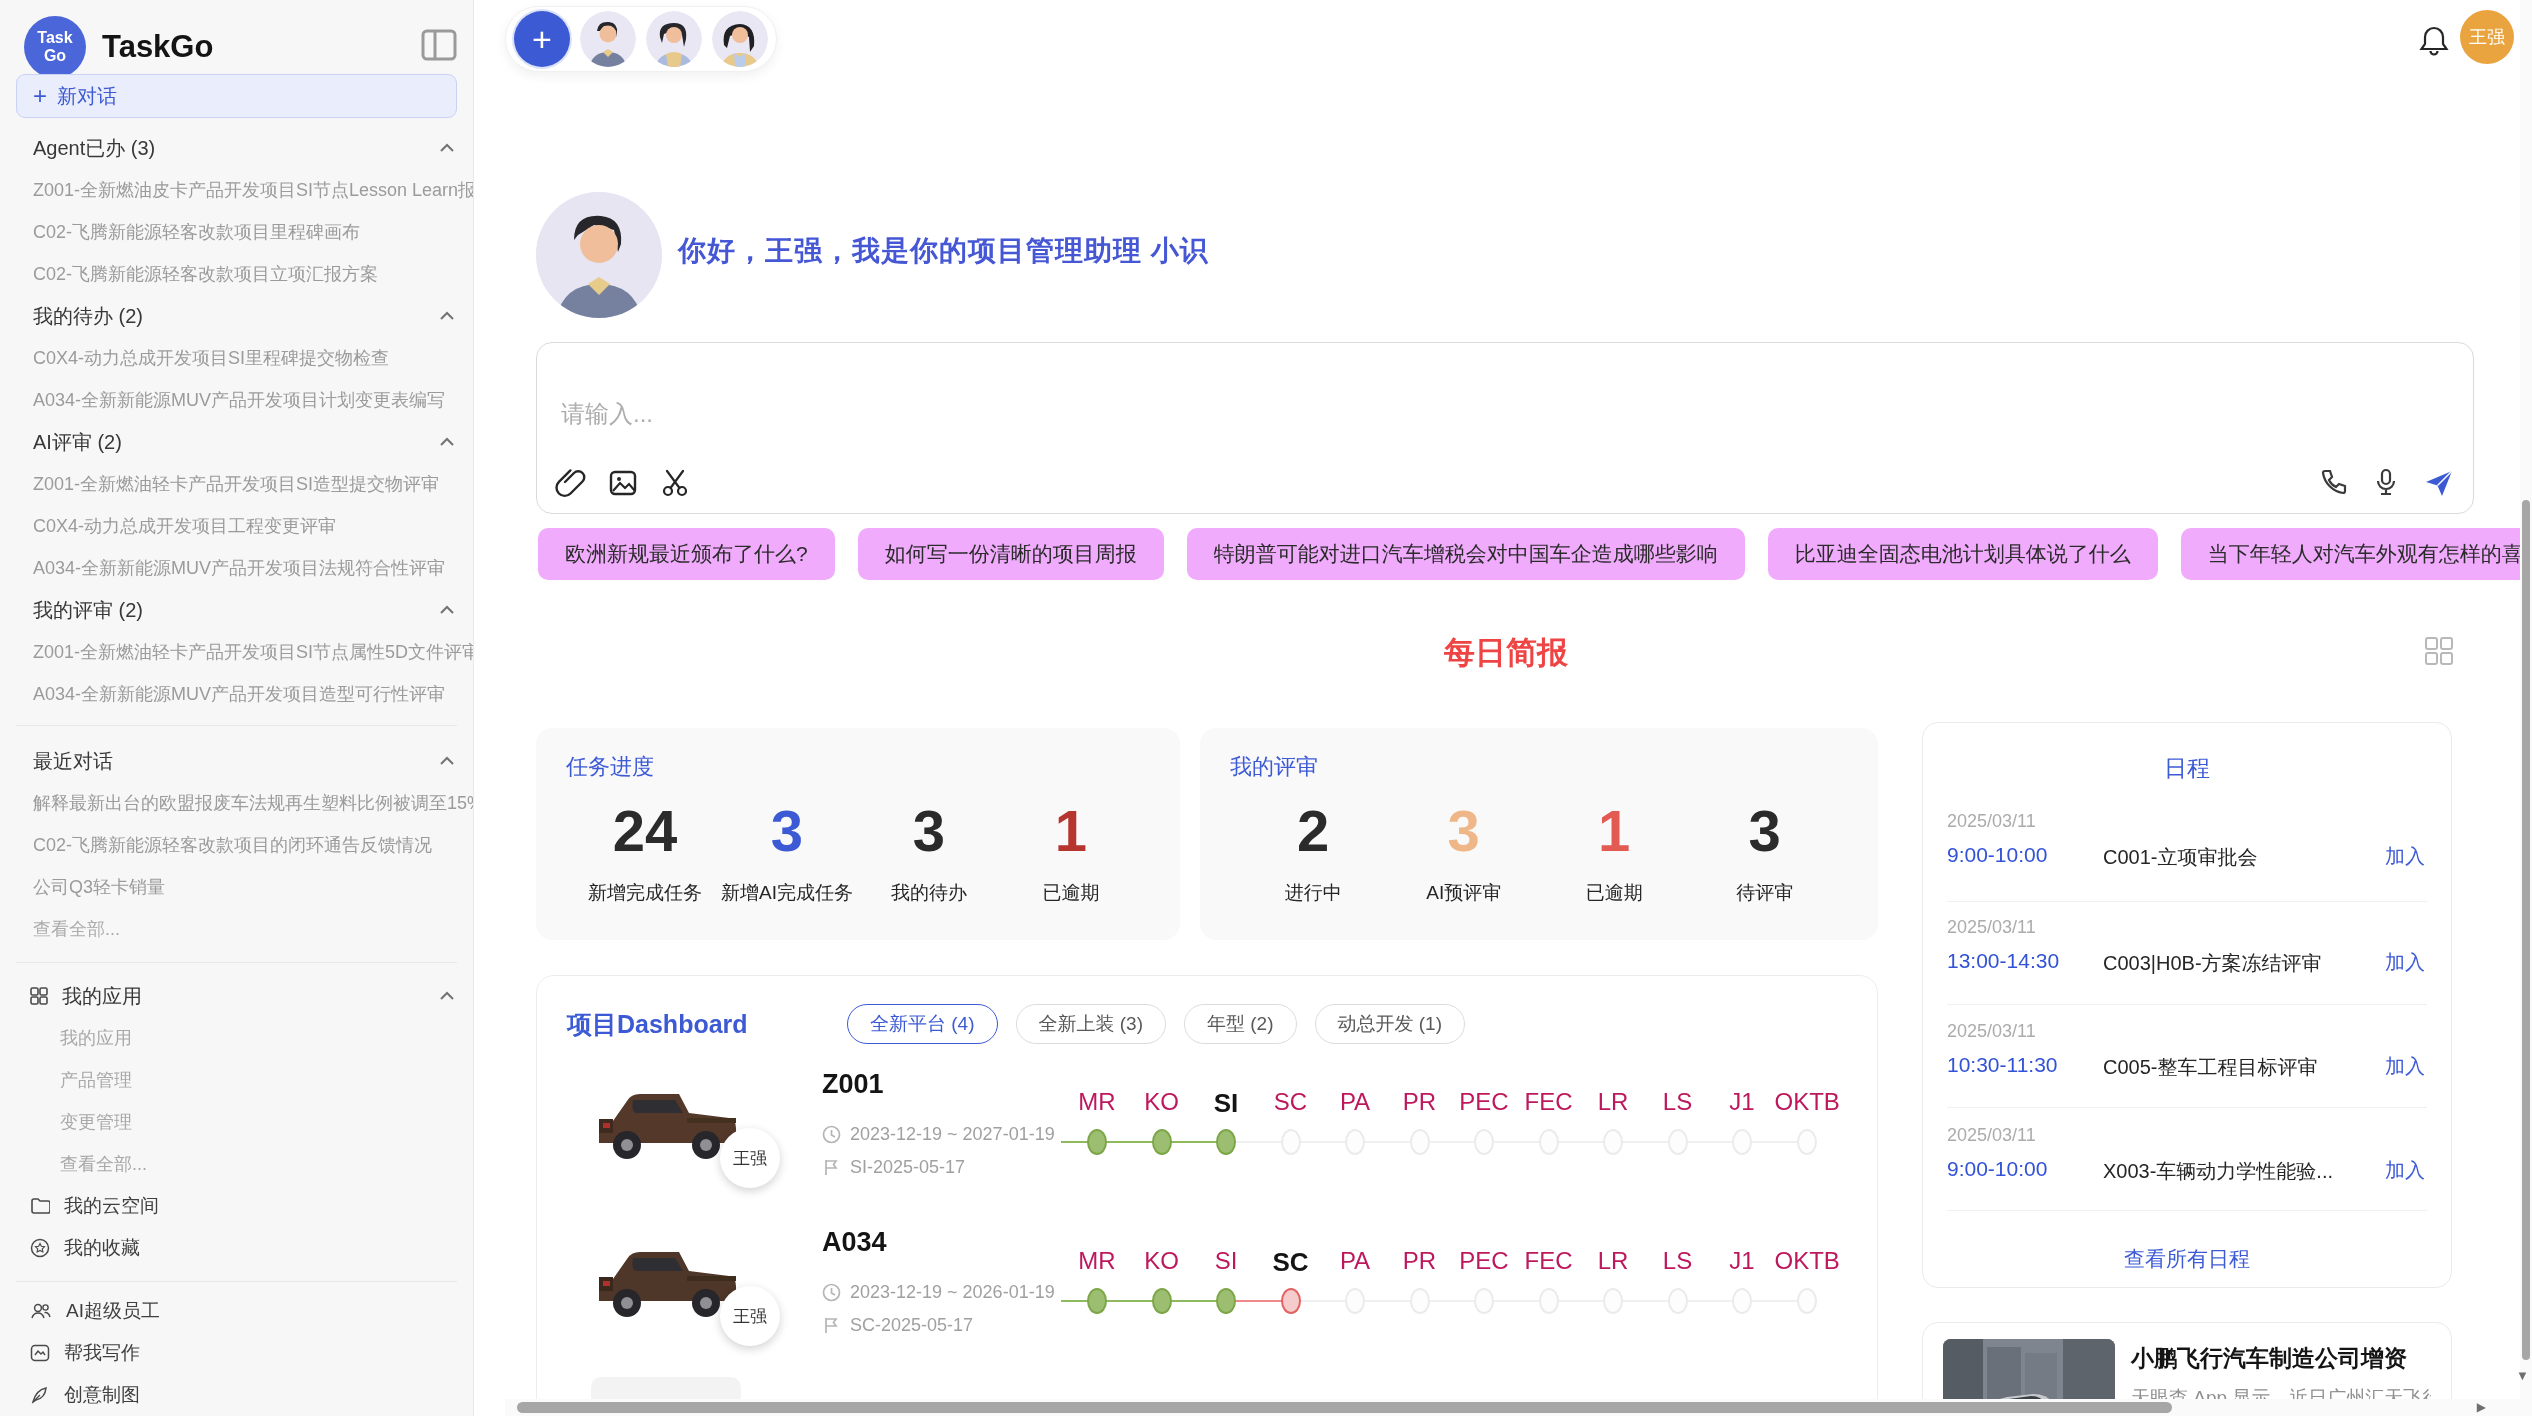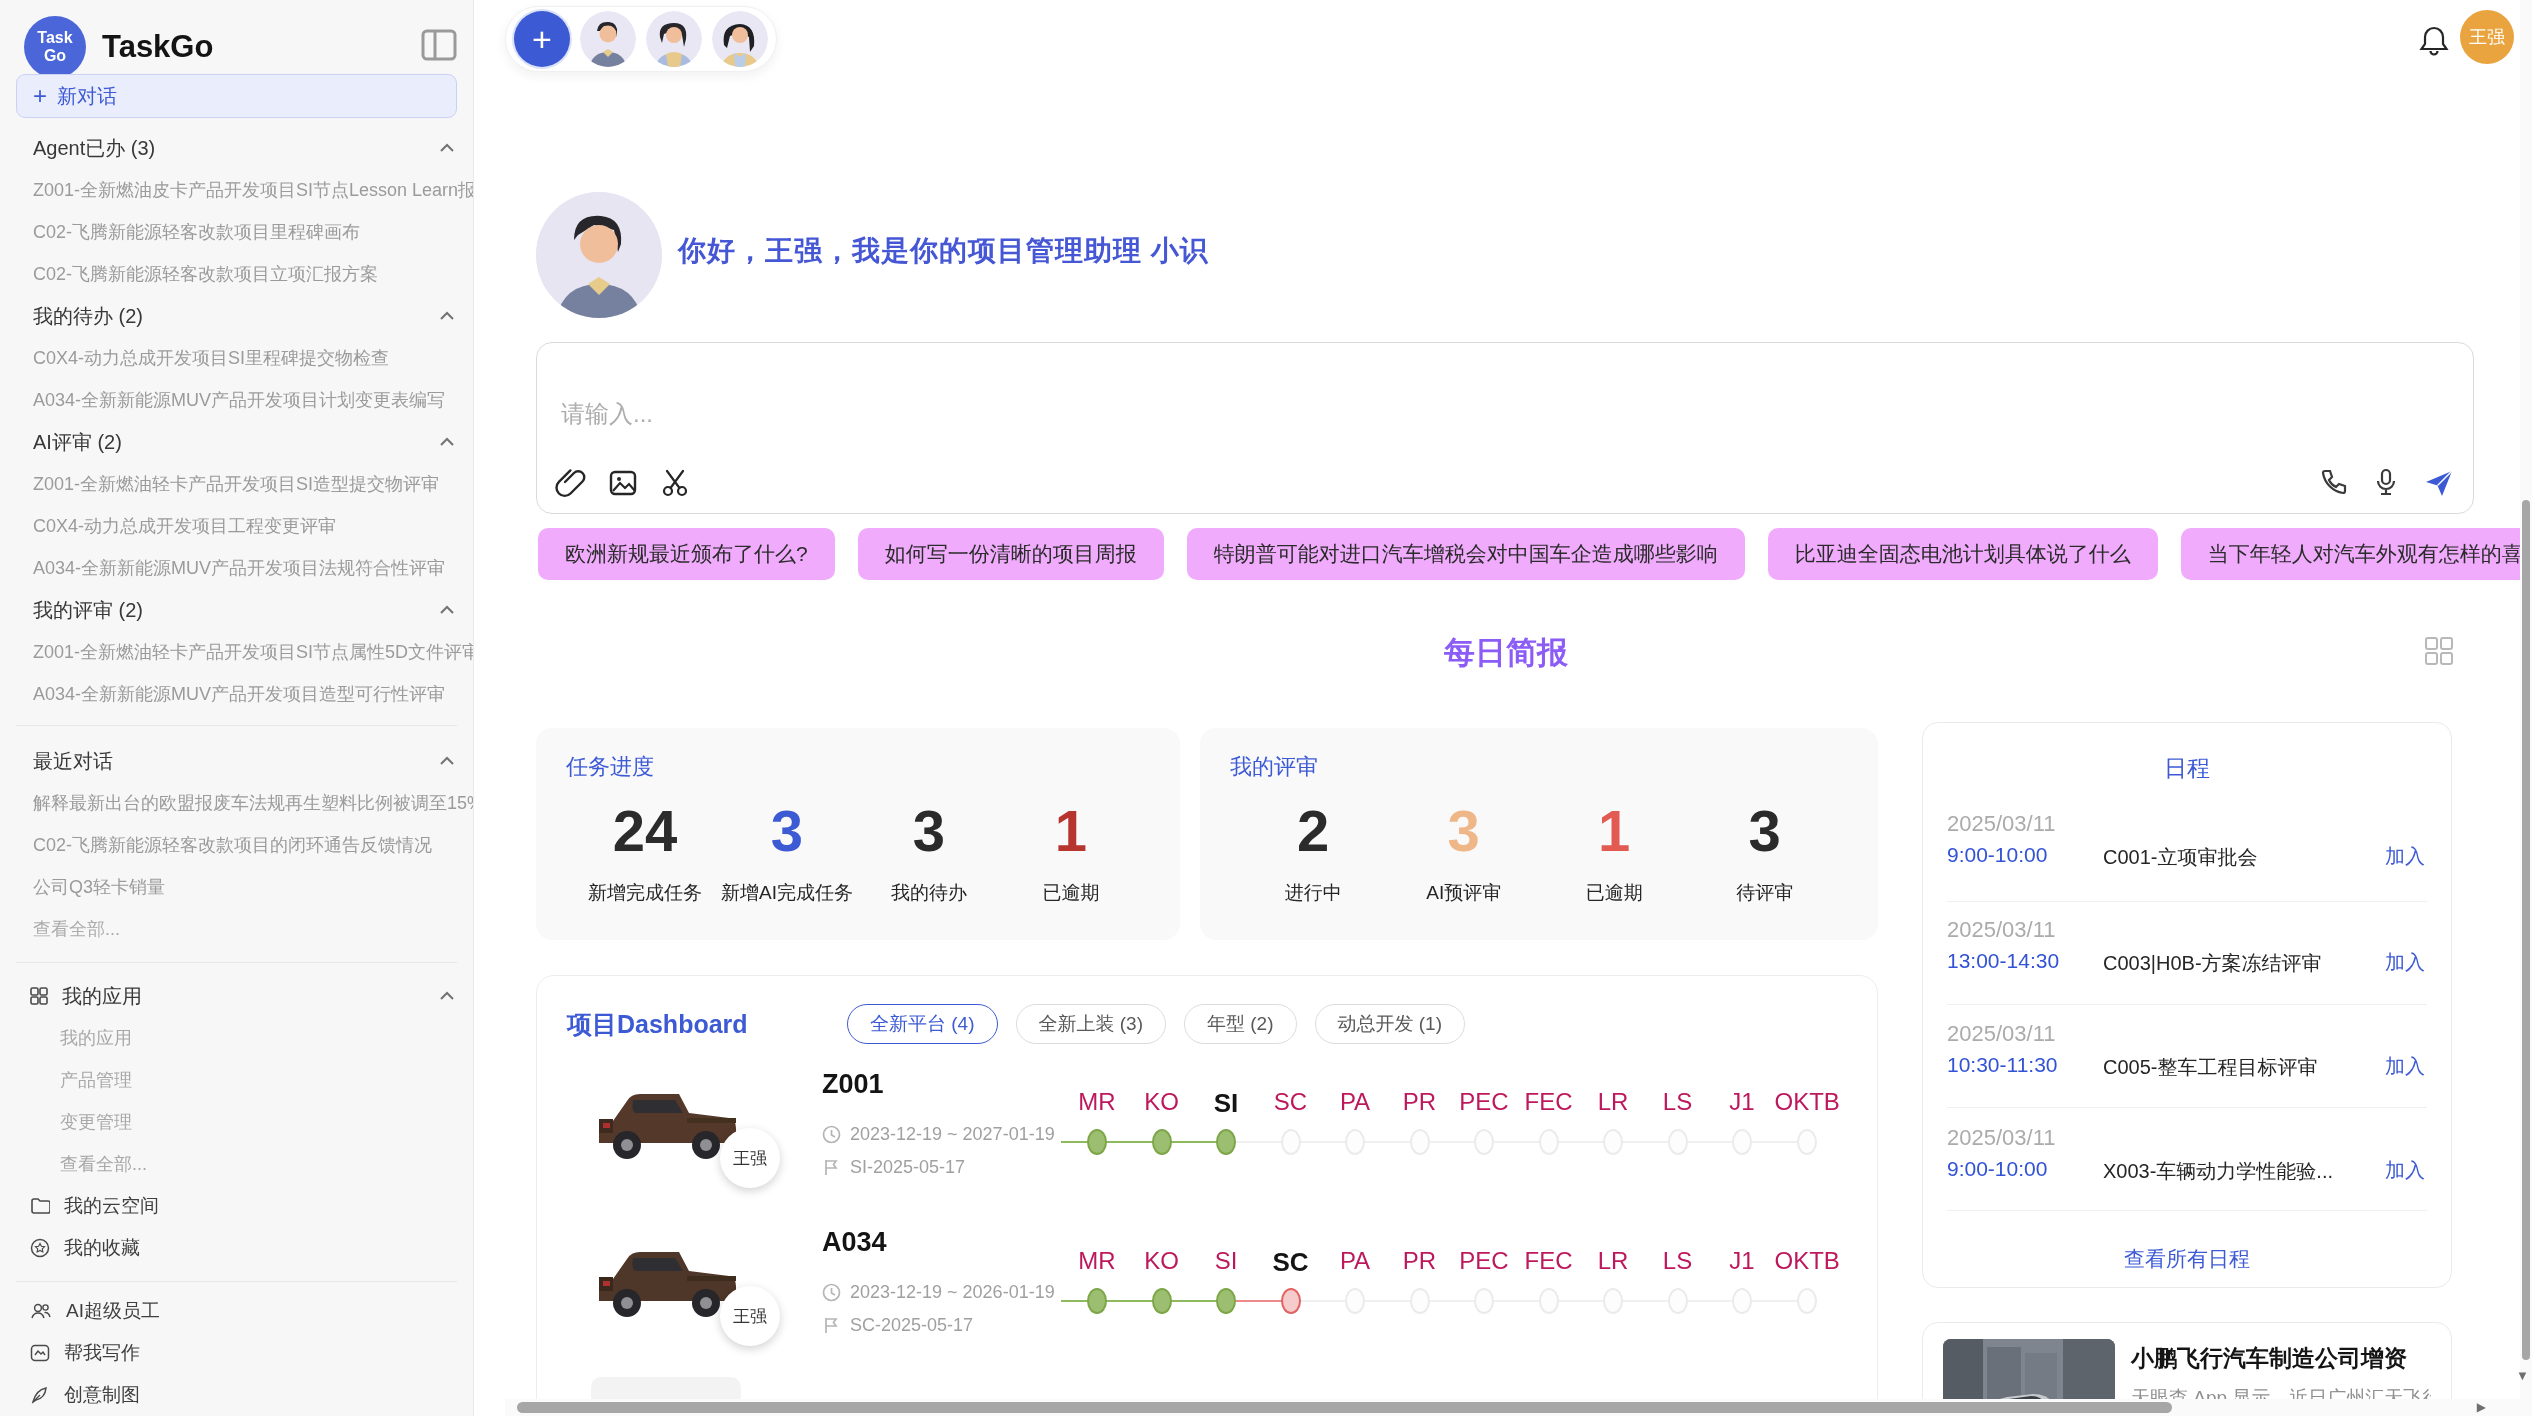--- a/index.html
+++ b/index.html
@@ -40,21 +40,21 @@
   .input-box input::placeholder{color:#ADADAD;}
   .tool-left{position:absolute;left:18px;bottom:14px;display:flex;gap:20px;align-items:center;}
   .tool-right{position:absolute;right:18px;bottom:14px;display:flex;gap:20px;align-items:center;}
   .tool-ic{width:32px;height:32px;cursor:pointer;}
 
   
   .chips{position:absolute;left:538px;top:528px;display:flex;gap:23px;}
   .chip{height:52px;line-height:52px;padding:0 27px;background:#f0abfc;border-radius:10px;font-size:21px;color:#2B2B2B;white-space:nowrap;cursor:pointer;}
 
   
-  .daily-head{position:absolute;left:536px;top:632px;width:1940px;text-align:center;font-size:31px;font-weight:700;color:#8b5cf6;}
+  .daily-head{position:absolute;left:536px;top:632px;width:1940px;text-align:center;font-size:31px;font-weight:700;color:#ef4444;}
   .grid4{position:absolute;left:2424px;top:636px;width:30px;height:30px;cursor:pointer;}
 
   
   .stat-card{position:absolute;top:728px;height:212px;background:#F9F9FA;border-radius:16px;}
   .stat-card.c1{left:536px;width:644px;}
   .stat-card.c2{left:1200px;width:678px;}
   .stat-title{position:absolute;left:30px;top:24px;font-size:22px;color:#3D5AD5;}
   .stat-cols{position:absolute;left:0;right:0;top:72px;display:flex;justify-content:space-between;padding:0 38px;}
   .stat-col{width:25%;text-align:center;}
   .stat-val{font-size:58px;font-weight:600;line-height:62px;}
@@ -85,21 +85,21 @@
   .ms-seg{position:absolute;top:53px;height:2px;}
   .ms-seg.done{background:#8FB95F;} .ms-seg.todo{background:#F0F0F0;} .ms-seg.overdue{background:#EF8A8A;}
   .ms-dot{position:absolute;top:41px;width:20px;height:26px;border-radius:50%;box-sizing:border-box;cursor:pointer;}
   .ms-dot.done{background:#9CBE70;border:2px solid #7DA648;}
   .ms-dot.todo{background:#FDFDFD;border:2px solid #EBEBEB;}
   .ms-dot.overdue{background:#F6CBCB;border:2px solid #E26262;}
 
   
   .sched{position:absolute;left:1922px;top:722px;width:530px;height:566px;background:#fff;border:1px solid #EAEAEA;border-radius:16px;box-sizing:border-box;}
   .sched-title{position:absolute;left:0;right:0;top:30px;text-align:center;font-size:23px;color:#3D5AD5;}
-  .ev-date{position:absolute;left:24px;font-size:22px;color:#ABABAB;}
+  .ev-date{position:absolute;left:24px;font-size:18px;color:#ABABAB;}
   .ev-time{position:absolute;left:24px;font-size:21px;color:#3353D6;}
   .ev-name{position:absolute;left:180px;font-size:20px;color:#262626;white-space:nowrap;overflow:hidden;width:230px;}
   .ev-join{position:absolute;right:26px;font-size:20px;color:#3D5AD5;cursor:pointer;}
   .ev-div{position:absolute;left:24px;right:24px;height:1px;background:#F0F0F0;}
   .sched-all{position:absolute;left:0;right:0;top:522px;text-align:center;font-size:21px;color:#3D5AD5;cursor:pointer;}
 
   
   .news{position:absolute;left:1922px;top:1322px;width:530px;height:180px;background:#fff;border:1px solid #EAEAEA;border-radius:16px;box-sizing:border-box;overflow:hidden;}
   .news-img{position:absolute;left:20px;top:16px;width:172px;height:102px;border-radius:8px;overflow:hidden;background:#8E949C;}
   .news-title{position:absolute;left:208px;top:20px;width:300px;font-size:23px;font-weight:700;color:#141414;}

